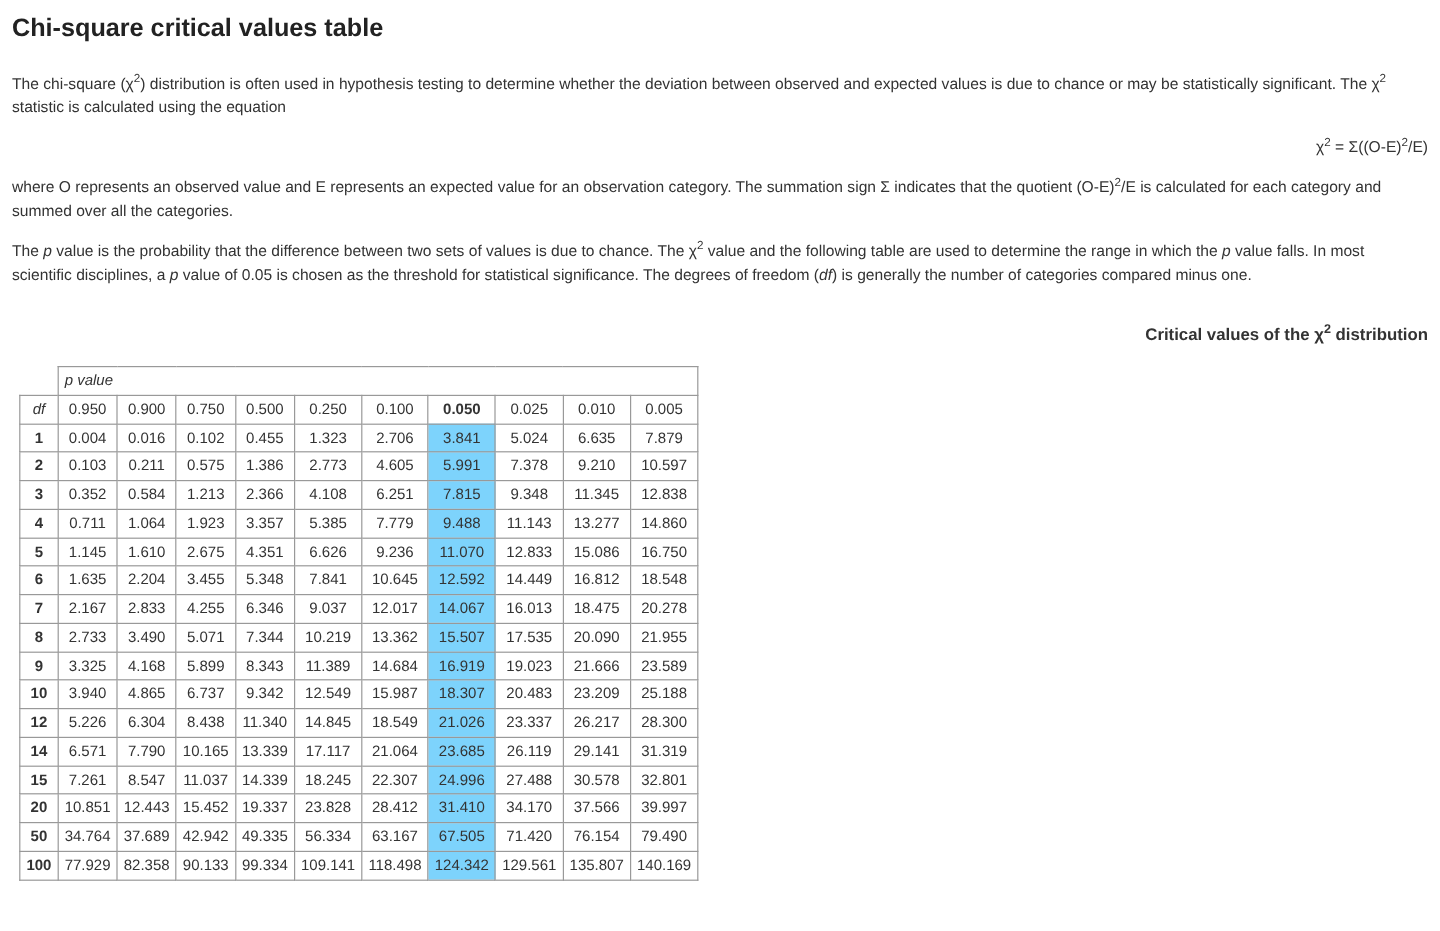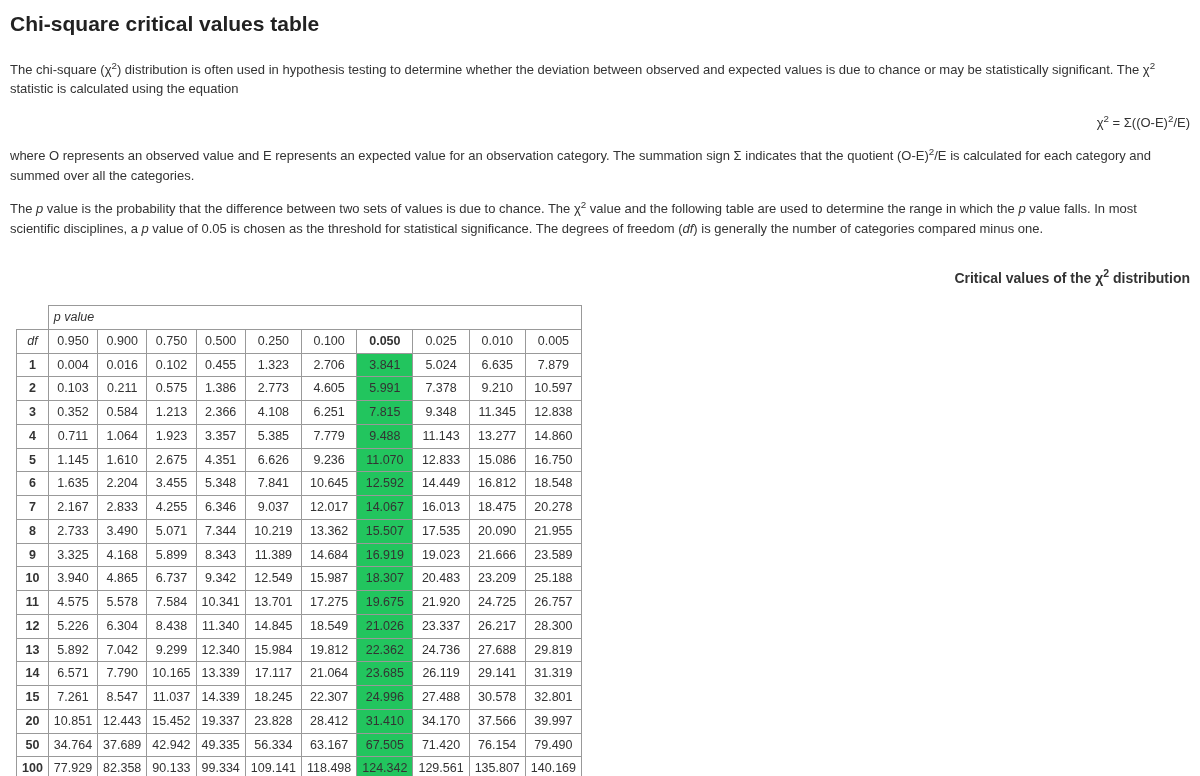--- a/index.html
+++ b/index.html
@@ -34,21 +34,21 @@
     border: 1px solid #999;
     padding: 2px 5px;
     text-align: center;
     font-weight: normal;
   }
   table.chi .topheader {
     font-style: italic;
     text-align: left;
   }
   table.chi td.df { font-weight: bold; }
-  table.chi td.hl { background: #22c55e; }
+  table.chi td.hl { background: #7dd3fc; }
   sup { font-size: 0.75em; line-height: 0; }
   em.var { font-style: italic; }
 </style>
 </head>
 <body>
 
 <h1>Chi-square critical values table</h1>
 
 <p>
   <span>The chi-square (χ</span><sup>2</sup><span>) distribution is often used in hypothesis testing to determine whether the deviation between observed and expected values is due to chance or may be statistically significant. The χ</span><sup>2</sup><span> statistic is calculated using the equation</span>
@@ -217,59 +217,33 @@
         <td>6.737</td>
         <td>9.342</td>
         <td>12.549</td>
         <td>15.987</td>
         <td class="hl">18.307</td>
         <td>20.483</td>
         <td>23.209</td>
         <td>25.188</td>
       </tr>
       <tr>
-        <td class="df">11</td>
-        <td>4.575</td>
-        <td>5.578</td>
-        <td>7.584</td>
-        <td>10.341</td>
-        <td>13.701</td>
-        <td>17.275</td>
-        <td class="hl">19.675</td>
-        <td>21.920</td>
-        <td>24.725</td>
-        <td>26.757</td>
-      </tr>
-      <tr>
         <td class="df">12</td>
         <td>5.226</td>
         <td>6.304</td>
         <td>8.438</td>
         <td>11.340</td>
         <td>14.845</td>
         <td>18.549</td>
         <td class="hl">21.026</td>
         <td>23.337</td>
         <td>26.217</td>
         <td>28.300</td>
       </tr>
       <tr>
-        <td class="df">13</td>
-        <td>5.892</td>
-        <td>7.042</td>
-        <td>9.299</td>
-        <td>12.340</td>
-        <td>15.984</td>
-        <td>19.812</td>
-        <td class="hl">22.362</td>
-        <td>24.736</td>
-        <td>27.688</td>
-        <td>29.819</td>
-      </tr>
-      <tr>
         <td class="df">14</td>
         <td>6.571</td>
         <td>7.790</td>
         <td>10.165</td>
         <td>13.339</td>
         <td>17.117</td>
         <td>21.064</td>
         <td class="hl">23.685</td>
         <td>26.119</td>
         <td>29.141</td>

